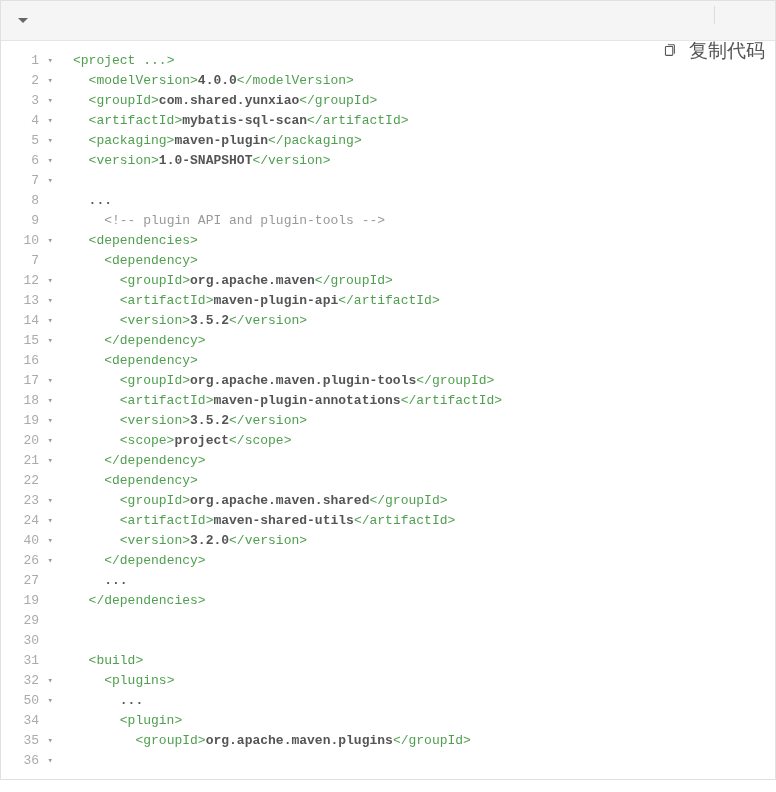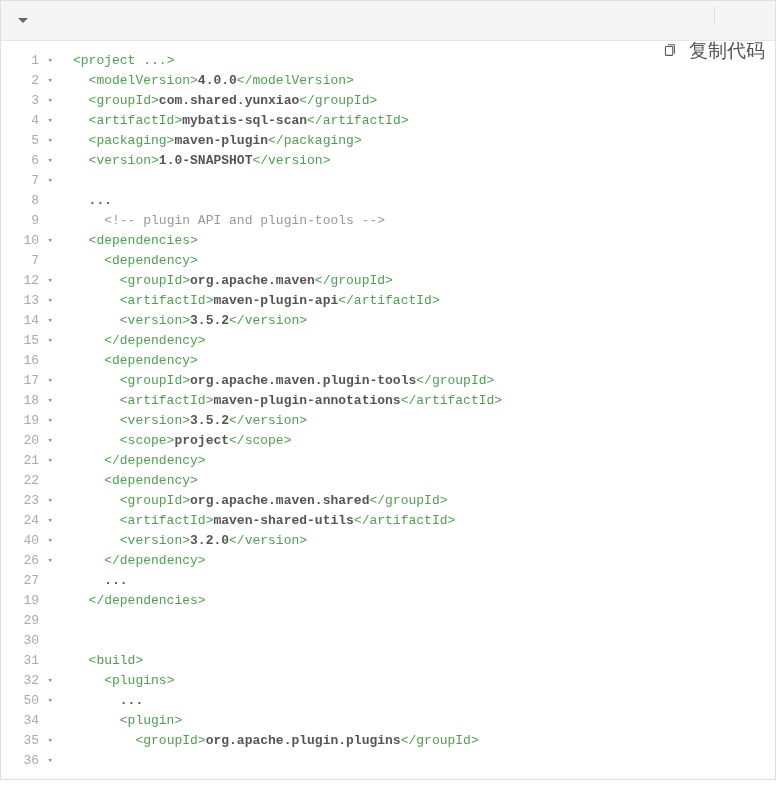--- a/index.html
+++ b/index.html
@@ -255,16 +255,16 @@
         <div class="code-line"><span>      </span><span class="tag">&lt;version&gt;</span><span class="attr-text">3.2.0</span><span class="tag">&lt;/version&gt;</span></div>
         <div class="code-line"><span>    </span><span class="tag">&lt;/dependency&gt;</span></div>
         <div class="code-line"><span>    </span><span class="attr-text">...</span></div>
         <div class="code-line"><span>  </span><span class="tag">&lt;/dependencies&gt;</span></div>
         <div class="code-line"><span></span></div>
         <div class="code-line"><span></span></div>
         <div class="code-line"><span>  </span><span class="tag">&lt;build&gt;</span></div>
         <div class="code-line"><span>    </span><span class="tag">&lt;plugins&gt;</span></div>
         <div class="code-line"><span>      </span><span class="attr-text">...</span></div>
         <div class="code-line"><span>      </span><span class="tag">&lt;plugin&gt;</span></div>
-        <div class="code-line"><span>        </span><span class="tag">&lt;groupId&gt;</span><span class="attr-text">org.apache.plugin.plugins</span><span class="tag">&lt;/groupId&gt;</span></div>
+        <div class="code-line"><span>        </span><span class="tag">&lt;groupId&gt;</span><span class="attr-text">org.apache.maven.plugins</span><span class="tag">&lt;/groupId&gt;</span></div>
       </div>
   </div>
 </div>
 
 </body></html>

